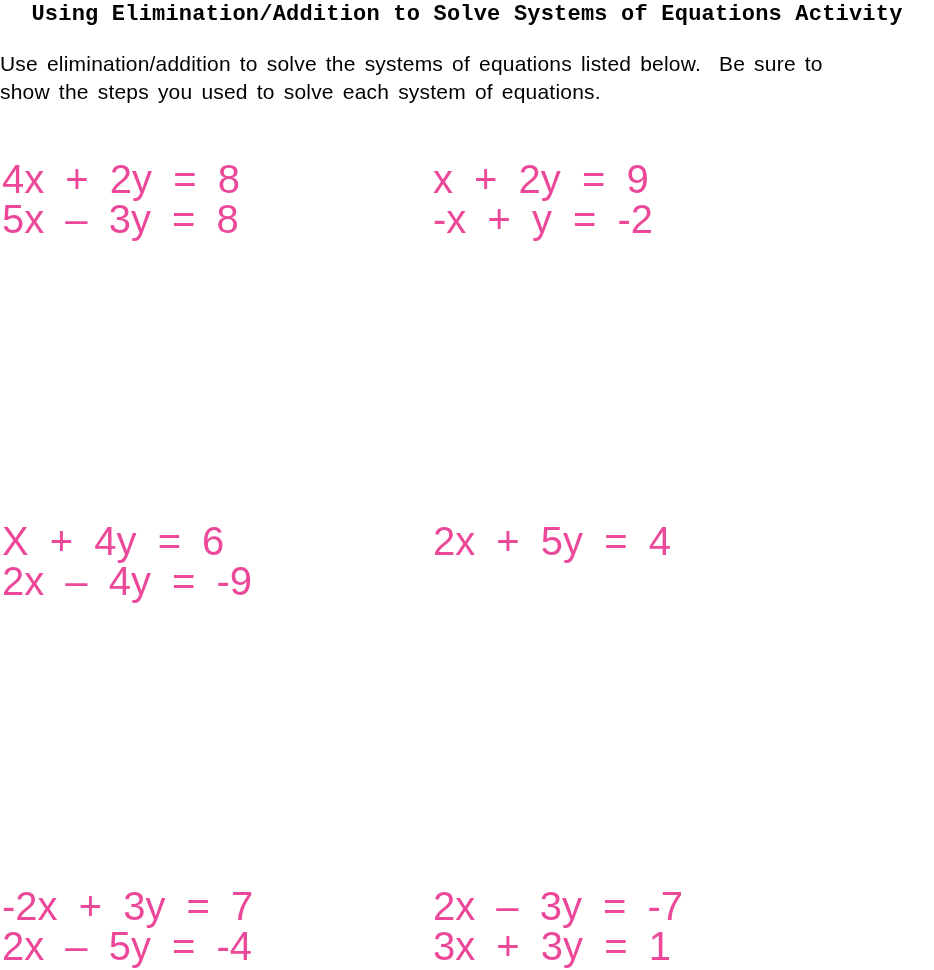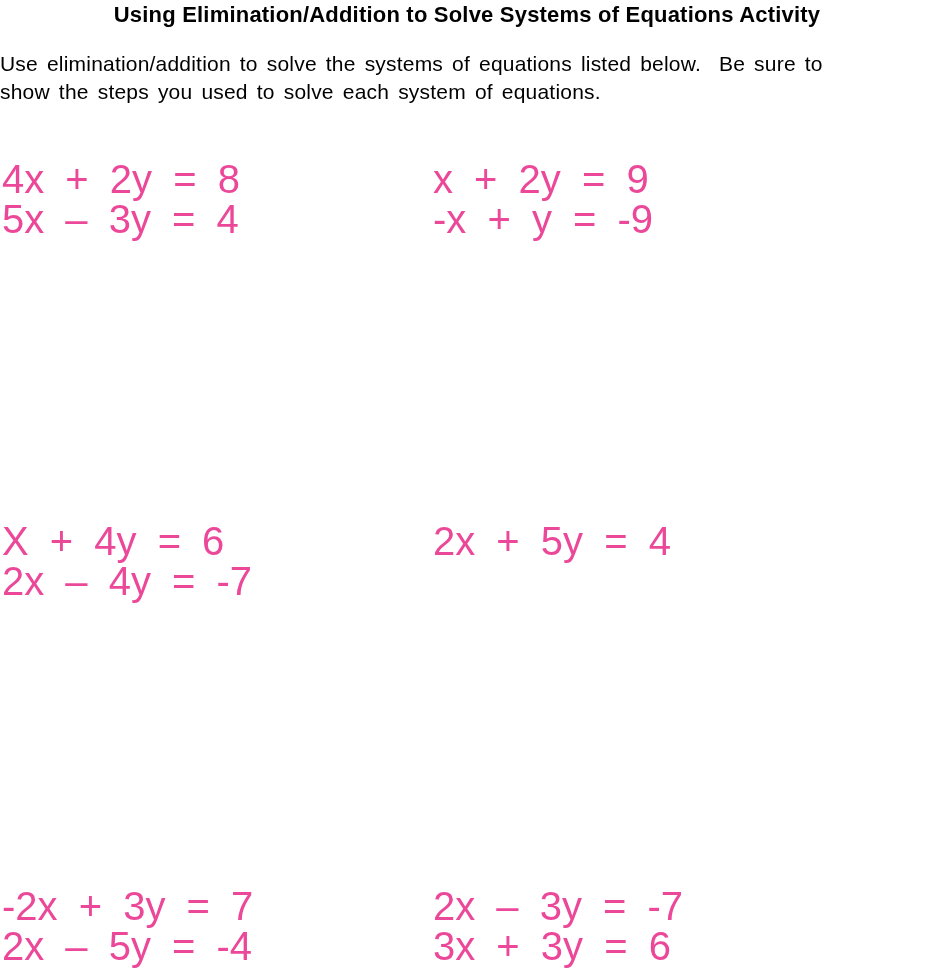--- a/index.html
+++ b/index.html
@@ -17,20 +17,21 @@
     overflow: hidden;
   }
   .title {
     margin: 0;
     padding-top: 2px;
     text-align: center;
     font-size: 22px;
     font-weight: bold;
     letter-spacing: 0.2px;
     color: #000000;
+    font-family: Liberation Mono, monospace;
   }
   .instructions {
     position: absolute;
     top: 50px;
     left: 0;
     width: 934px;
     margin: 0;
     font-size: 21px;
     line-height: 28px;
     letter-spacing: 0.2px;
@@ -66,42 +67,42 @@
 <div class="page">
 
   <h1 class="title">Using Elimination/Addition to Solve Systems of Equations Activity</h1>
 
   <p class="instructions">Use elimination/addition to solve the systems of equations listed below.  Be sure to
 show the steps you used to solve each system of equations.</p>
 
   <div class="systems-row row-1">
     <div class="system col-left">
       <div class="equation">4x + 2y = 8</div>
-      <div class="equation">5x – 3y = 4</div>
+      <div class="equation">5x – 3y = 8</div>
     </div>
     <div class="system col-right">
       <div class="equation">x + 2y = 9</div>
-      <div class="equation">-x + y = -9</div>
+      <div class="equation">-x + y = -2</div>
     </div>
   </div>
 
   <div class="systems-row row-2">
     <div class="system col-left">
       <div class="equation">X + 4y = 6</div>
-      <div class="equation">2x – 4y = -7</div>
+      <div class="equation">2x – 4y = -9</div>
     </div>
     <div class="system col-right">
       <div class="equation">2x + 5y = 4</div>
     </div>
   </div>
 
   <div class="systems-row row-3">
     <div class="system col-left">
       <div class="equation">-2x + 3y = 7</div>
       <div class="equation">2x – 5y = -4</div>
     </div>
     <div class="system col-right">
       <div class="equation">2x – 3y = -7</div>
-      <div class="equation">3x + 3y = 6</div>
+      <div class="equation">3x + 3y = 1</div>
     </div>
   </div>
 
 </div>
 
 </body></html>

